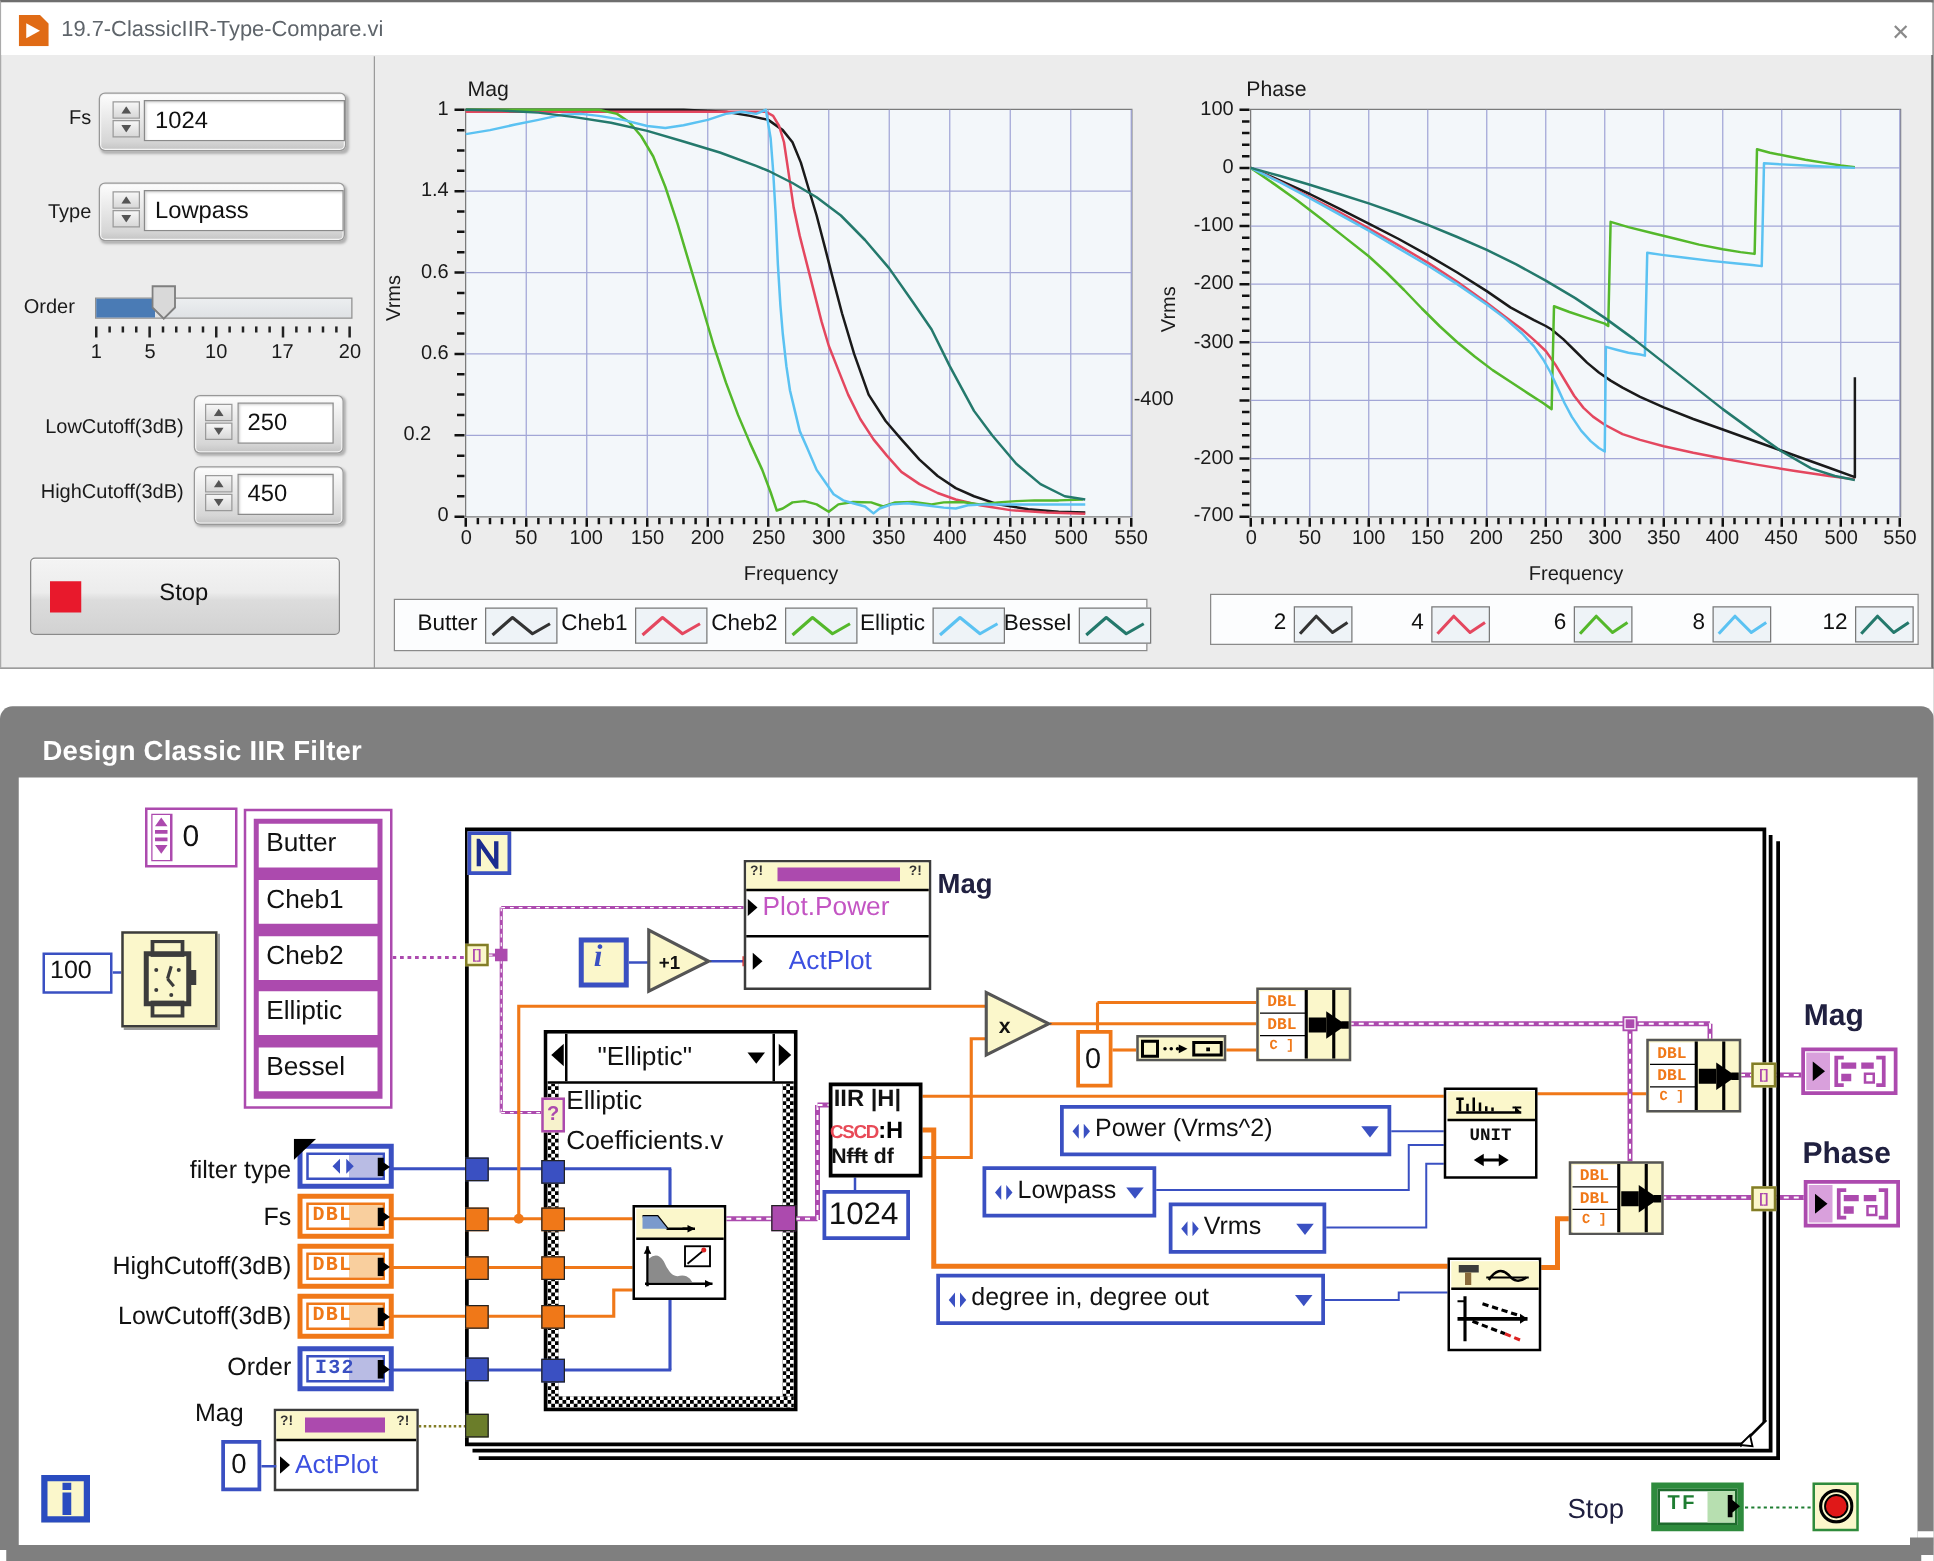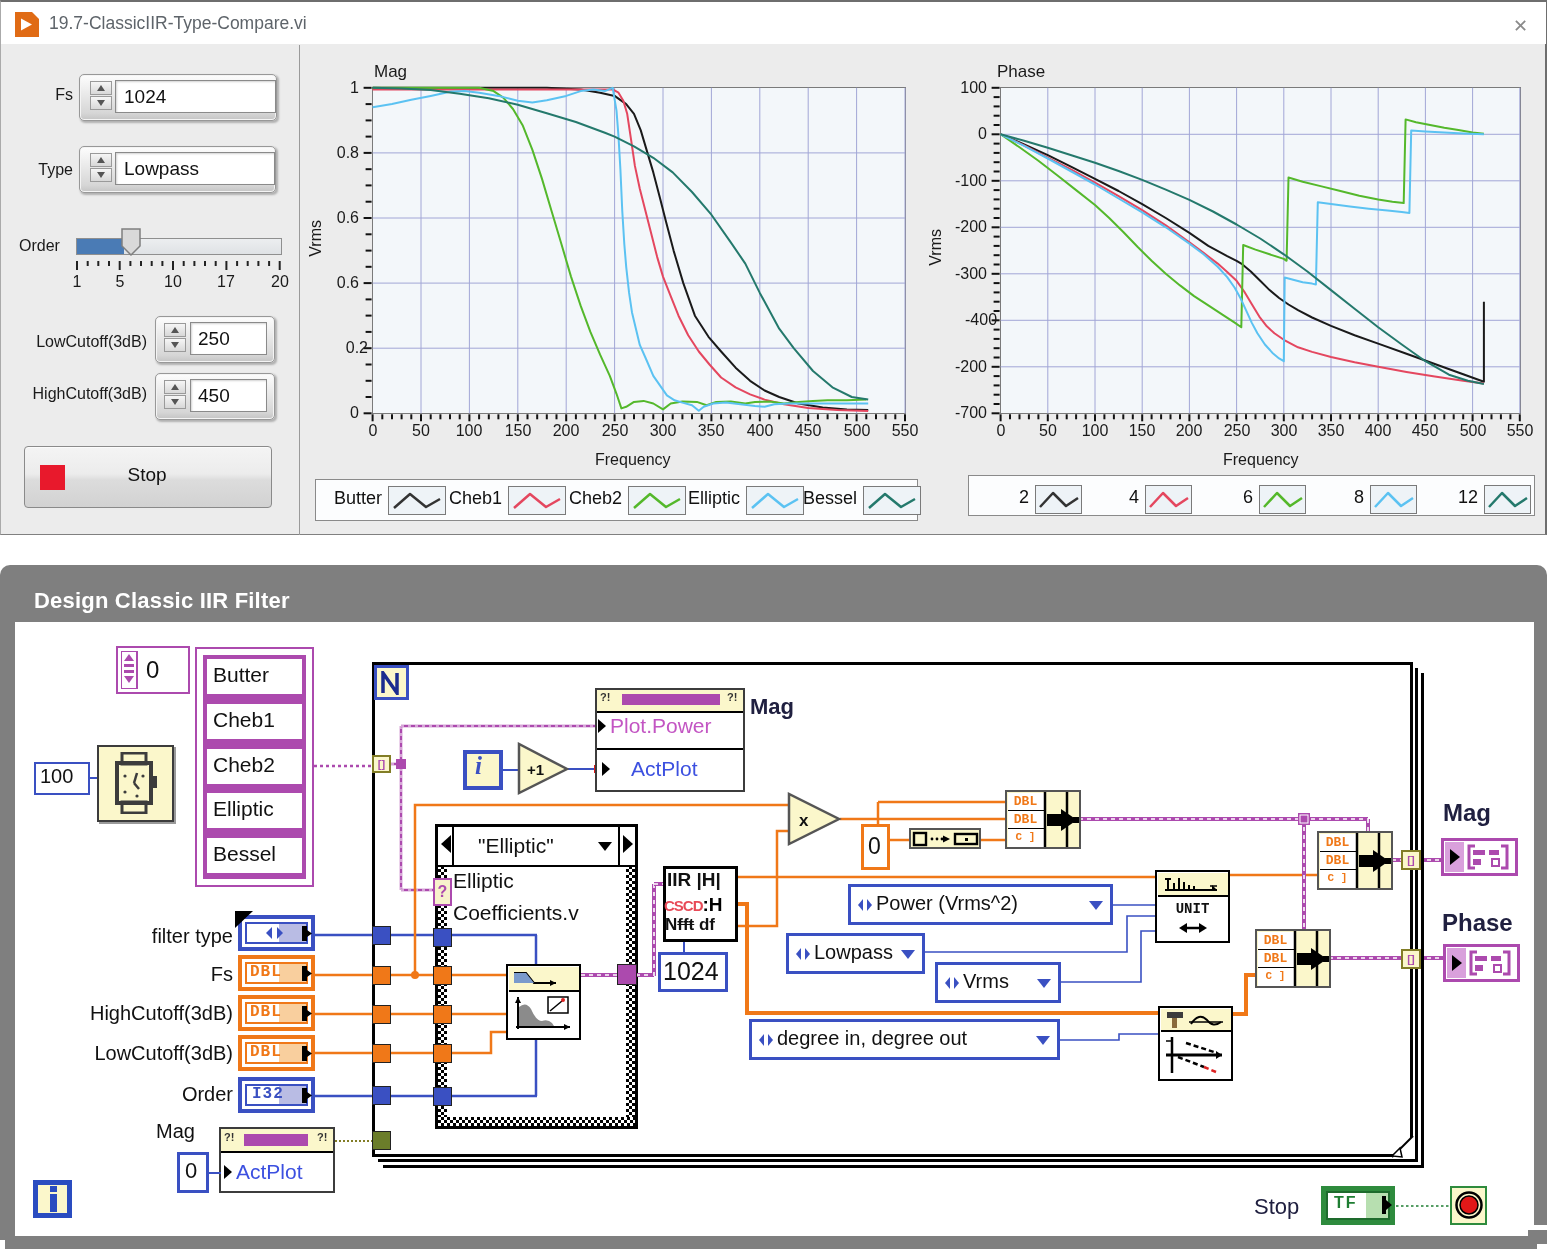--- a/index.html
+++ b/index.html
@@ -242,24 +242,24 @@
 <line x1="64.6" y1="63.4" x2="70.6" y2="63.4" stroke="#111" stroke-width="2"></line>
 <line x1="64.6" y1="47.1" x2="70.6" y2="47.1" stroke="#111" stroke-width="2"></line>
 <line x1="62.6" y1="30.8" x2="70.6" y2="30.8" stroke="#111" stroke-width="2"></line>
 <polyline points="71.6,30.8 245.8,30.8 279.7,32.4 299.1,35.7 313.6,38.9 325.2,47.1 333.0,56.8 339.7,73.1 345.5,92.6 352.3,115.4 359.1,141.5 364.9,164.3 372.6,193.6 382.3,226.1 393.9,258.7 407.5,279.8 420.1,294.5 434.6,310.7 449.1,323.8 463.6,333.5 478.2,340.0 497.5,346.5 521.7,350.4 545.9,352.4 567.2,353.0" fill="none" stroke="#1a1a1a" stroke-width="2" stroke-linejoin="round"></polyline>
 <polyline points="71.6,32.4 311.7,32.4 317.5,35.7 322.3,43.8 326.2,56.8 330.1,82.9 333.9,108.9 338.8,131.7 344.6,154.5 350.4,177.3 356.2,200.1 362.0,219.6 369.7,239.1 377.5,258.7 387.2,278.2 397.8,294.5 408.5,307.5 420.1,320.5 434.6,330.3 449.1,337.4 463.6,342.6 483.0,347.2 507.2,351.1 536.2,353.0 567.2,354.0" fill="none" stroke="#e4475f" stroke-width="2" stroke-linejoin="round"></polyline>
 <polyline points="71.6,30.8 178.1,30.8 192.6,34.1 202.3,40.6 212.0,52.0 221.6,68.2 231.3,92.6 241.0,121.9 250.7,154.5 260.4,187.0 270.0,219.6 279.7,248.9 289.4,274.9 299.1,297.7 308.8,318.9 315.5,336.8 320.4,351.4 325.2,349.8 333.0,344.9 342.6,343.9 352.3,346.5 362.0,352.4 369.7,346.5 381.4,344.6 395.9,344.9 405.6,348.2 415.2,344.9 429.8,344.6 444.3,346.5 454.0,344.9 468.5,344.6 483.0,346.5 497.5,344.9 512.0,343.9 526.6,343.3 545.9,343.3 565.3,342.6" fill="none" stroke="#54b82b" stroke-width="2" stroke-linejoin="round"></polyline>
 <polyline points="71.6,50.3 91.0,47.1 110.3,42.8 129.7,38.9 149.0,34.7 163.6,34.1 178.1,35.7 197.4,38.9 216.8,43.8 231.3,45.4 245.8,43.2 265.2,38.9 279.7,34.1 292.3,32.4 303.9,34.1 311.7,30.8 315.5,53.6 317.5,79.6 319.4,112.2 321.3,154.5 323.3,187.0 325.2,209.8 328.1,235.9 331.0,255.4 334.9,271.7 338.8,287.9 344.6,301.0 352.3,318.9 359.1,328.6 365.9,338.4 373.6,343.3 381.4,345.6 391.0,348.2 397.8,353.7 402.7,349.8 412.3,346.5 424.9,345.6 439.4,347.2 454.0,349.1 463.6,349.8 473.3,347.2 487.8,346.5 516.9,346.5 545.9,346.5 567.2,346.5" fill="none" stroke="#5bc2f2" stroke-width="2" stroke-linejoin="round"></polyline>
 <polyline points="71.6,30.8 100.6,31.5 129.7,33.1 158.7,36.7 187.8,41.2 216.8,47.7 245.8,56.2 274.9,65.0 303.9,75.7 313.6,79.6 333.0,89.4 352.3,100.8 371.7,115.4 391.0,135.0 410.4,157.7 429.8,185.4 444.3,206.6 458.8,235.9 478.2,271.7 492.7,291.2 512.0,314.0 531.4,330.3 550.8,340.0 567.2,342.6" fill="none" stroke="#24796c" stroke-width="2" stroke-linejoin="round"></polyline>
 </svg>
 <div class="abs ticklab" style="left:318px;top:402px;width:40px;text-align:right;">0</div>
-<div class="abs ticklab" style="left:327px;top:337px;width:40px;text-align:right;">0.2</div>
+<div class="abs ticklab" style="left:304px;top:337px;width:40px;text-align:right;">0.2</div>
 <div class="abs ticklab" style="left:318px;top:272px;width:40px;text-align:right;">0.6</div>
 <div class="abs ticklab" style="left:318px;top:207px;width:40px;text-align:right;">0.6</div>
-<div class="abs ticklab" style="left:318px;top:142px;width:40px;text-align:right;">0.8</div>
+<div class="abs ticklab" style="left:318px;top:142px;width:40px;text-align:right;">1.4</div>
 <div class="abs ticklab" style="left:318px;top:77px;width:40px;text-align:right;">1</div>
 <div class="abs ticklab" style="left:350px;top:420px;width:44px;text-align:center;">0</div>
 <div class="abs ticklab" style="left:398px;top:420px;width:44px;text-align:center;">50</div>
 <div class="abs ticklab" style="left:446px;top:420px;width:44px;text-align:center;">100</div>
 <div class="abs ticklab" style="left:495px;top:420px;width:44px;text-align:center;">150</div>
 <div class="abs ticklab" style="left:543px;top:420px;width:44px;text-align:center;">200</div>
 <div class="abs ticklab" style="left:592px;top:420px;width:44px;text-align:center;">250</div>
 <div class="abs ticklab" style="left:640px;top:420px;width:44px;text-align:center;">300</div>
 <div class="abs ticklab" style="left:688px;top:420px;width:44px;text-align:center;">350</div>
 <div class="abs ticklab" style="left:737px;top:420px;width:44px;text-align:center;">400</div>
@@ -406,21 +406,21 @@
 <polyline points="69.6,77.3 93.2,88.5 116.8,100.6 140.4,112.6 164.0,125.7 187.6,139.1 211.2,153.1 234.8,168.4 258.4,185.2 272.6,195.9 286.7,206.6 296.2,214.9 305.6,223.8 313.2,234.5 320.7,247.0 328.3,259.6 335.8,269.3 343.4,276.3 352.8,282.8 367.0,290.3 381.1,294.9 400.0,300.0 423.6,305.2 447.2,309.8 475.5,314.9 503.8,319.6 532.2,323.8 552.9,326.5" fill="none" stroke="#e4475f" stroke-width="2" stroke-linejoin="round"></polyline>
 <polyline points="69.6,77.3 88.5,90.3 107.4,103.8 126.2,118.2 145.1,133.1 164.0,148.0 178.2,161.0 192.3,175.0 206.5,189.8 220.6,203.8 234.8,216.8 249.0,228.4 263.1,239.1 277.3,248.4 291.4,257.7 303.7,265.6 310.3,270.3 312.2,188.0 324.5,192.6 338.6,197.3 352.8,201.9 355.6,203.8 357.5,120.5 371.7,124.7 390.6,129.4 409.4,134.0 428.3,138.7 447.2,142.4 461.4,144.7 472.7,146.1 474.6,62.4 485.0,65.2 499.1,68.0 513.3,70.8 527.4,73.1 541.6,75.4 552.9,76.8" fill="none" stroke="#54b82b" stroke-width="2" stroke-linejoin="round"></polyline>
 <polyline points="69.6,77.3 93.2,88.9 116.8,101.5 140.4,114.5 164.0,127.5 187.6,141.5 211.2,155.4 234.8,170.3 258.4,186.6 272.6,197.3 286.7,209.8 296.2,220.1 303.7,230.8 309.4,241.0 315.0,253.1 320.7,265.6 326.4,276.3 333.9,287.5 341.5,295.9 348.1,301.4 352.8,304.2 353.7,220.5 362.2,222.8 371.7,225.2 381.1,226.6 384.9,227.5 386.8,145.2 400.0,147.1 418.9,149.4 437.8,151.7 456.6,153.6 470.8,155.0 478.4,155.9 480.2,73.6 494.4,74.5 513.3,75.4 532.2,76.4 552.9,77.3" fill="none" stroke="#5bc2f2" stroke-width="2" stroke-linejoin="round"></polyline>
 <polyline points="69.6,77.3 93.2,83.8 116.8,90.8 140.4,98.2 164.0,105.7 187.6,114.0 211.2,122.9 234.8,132.6 258.4,142.9 282.0,154.5 305.6,167.5 329.2,181.5 352.8,197.3 376.4,214.5 400.0,233.1 423.6,251.7 447.2,270.3 470.8,287.5 494.4,304.2 518.0,317.7 536.9,323.8 552.9,327.0" fill="none" stroke="#24796c" stroke-width="2" stroke-linejoin="round"></polyline>
 </svg>
 <div class="abs ticklab" style="left:938px;top:77px;width:48px;text-align:right;">100</div>
 <div class="abs ticklab" style="left:938px;top:123px;width:48px;text-align:right;">0</div>
 <div class="abs ticklab" style="left:938px;top:170px;width:48px;text-align:right;">-100</div>
 <div class="abs ticklab" style="left:938px;top:216px;width:48px;text-align:right;">-200</div>
 <div class="abs ticklab" style="left:938px;top:263px;width:48px;text-align:right;">-300</div>
-<div class="abs ticklab" style="left:964px;top:309px;width:48px;">-400</div>
+<div class="abs ticklab" style="left:890px;top:309px;width:48px;text-align:right;">-400</div>
 <div class="abs ticklab" style="left:938px;top:356px;width:48px;text-align:right;">-200</div>
 <div class="abs ticklab" style="left:938px;top:402px;width:48px;text-align:right;">-700</div>
 <div class="abs ticklab" style="left:978px;top:420px;width:44px;text-align:center;">0</div>
 <div class="abs ticklab" style="left:1025px;top:420px;width:44px;text-align:center;">50</div>
 <div class="abs ticklab" style="left:1072px;top:420px;width:44px;text-align:center;">100</div>
 <div class="abs ticklab" style="left:1119px;top:420px;width:44px;text-align:center;">150</div>
 <div class="abs ticklab" style="left:1166px;top:420px;width:44px;text-align:center;">200</div>
 <div class="abs ticklab" style="left:1214px;top:420px;width:44px;text-align:center;">250</div>
 <div class="abs ticklab" style="left:1261px;top:420px;width:44px;text-align:center;">300</div>
 <div class="abs ticklab" style="left:1308px;top:420px;width:44px;text-align:center;">350</div>

